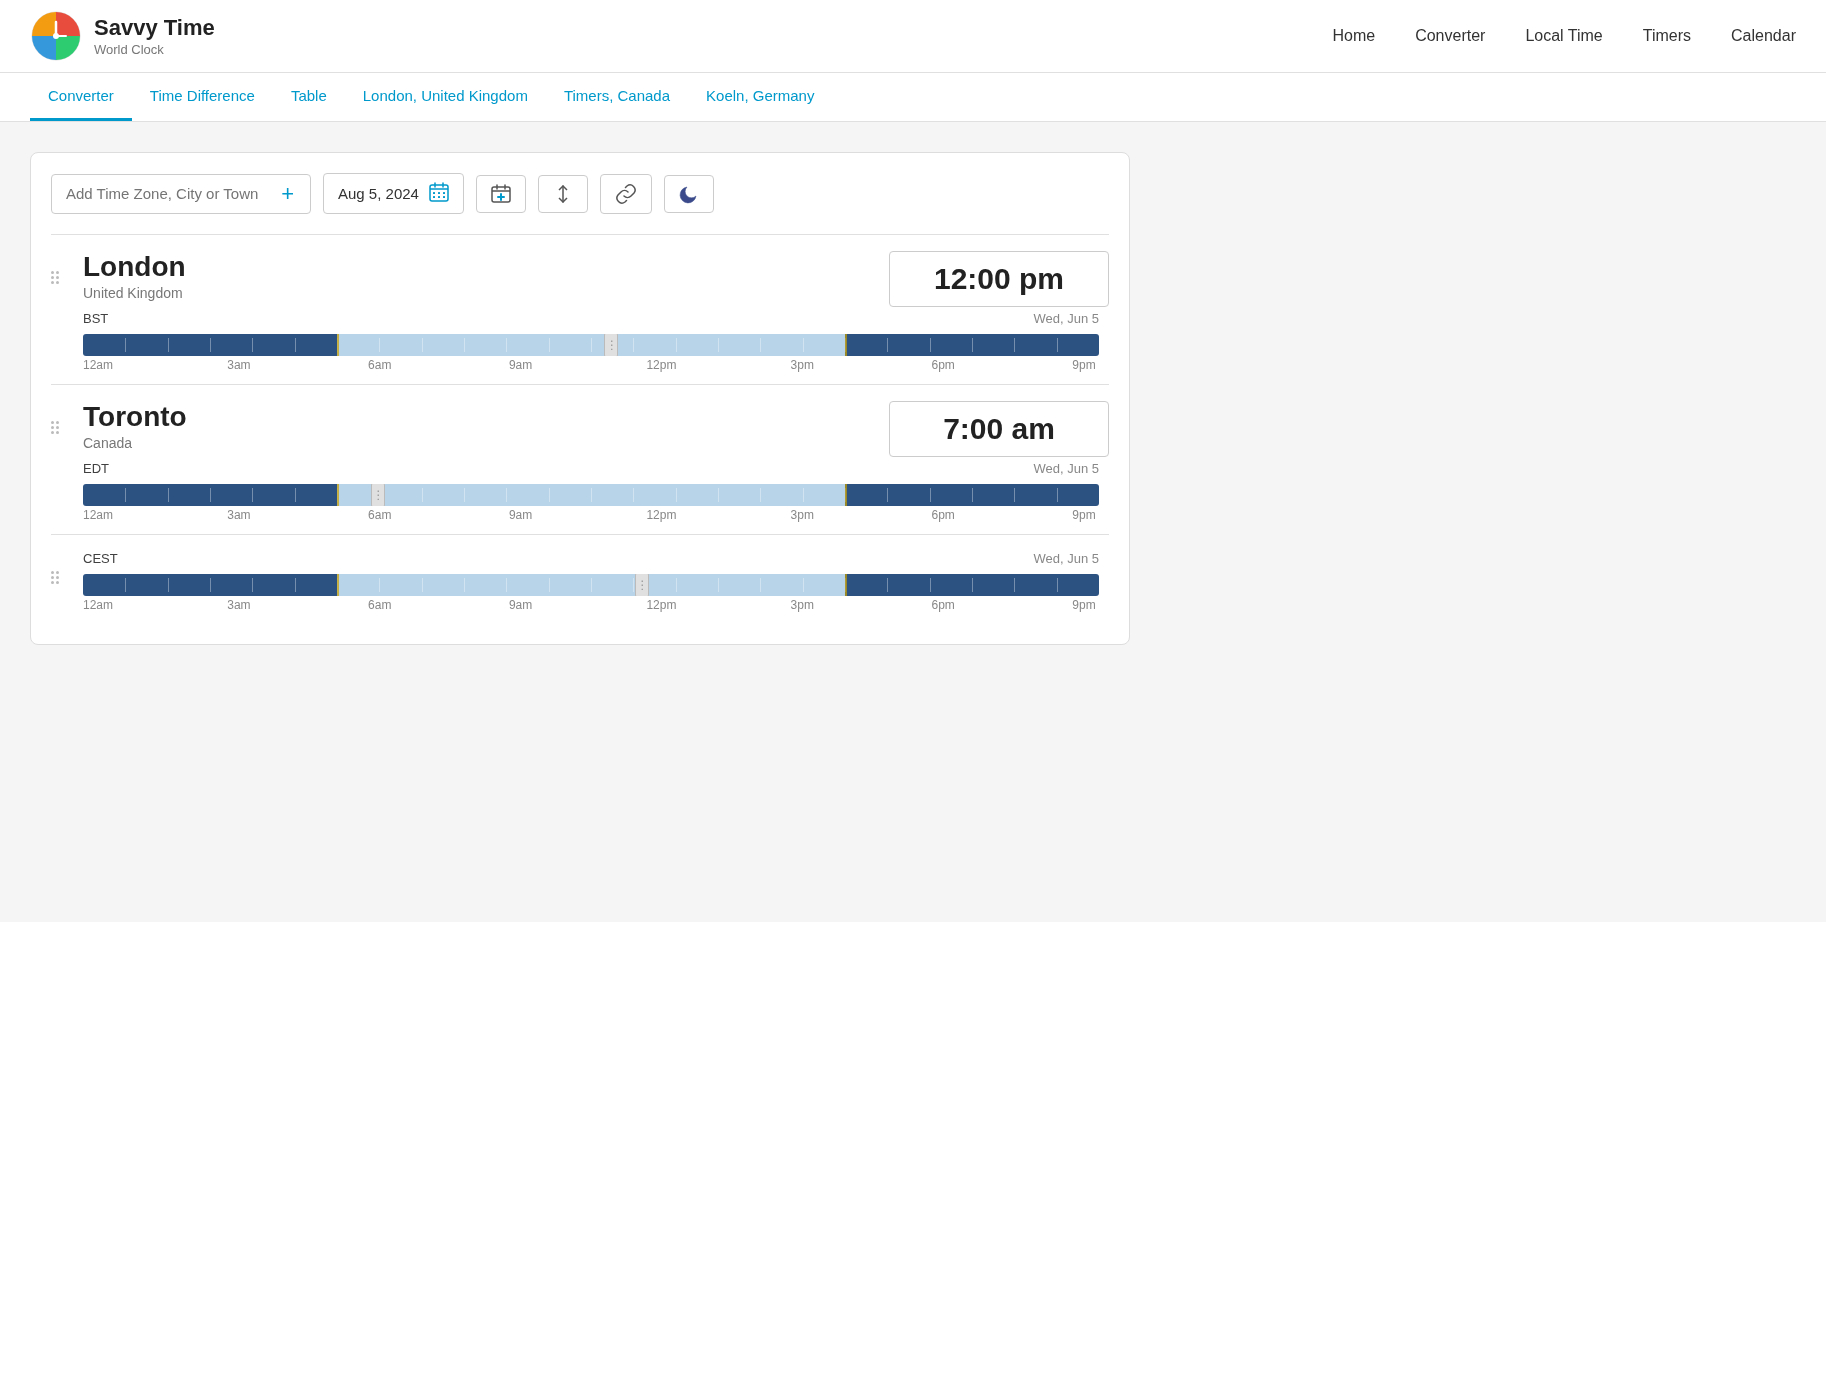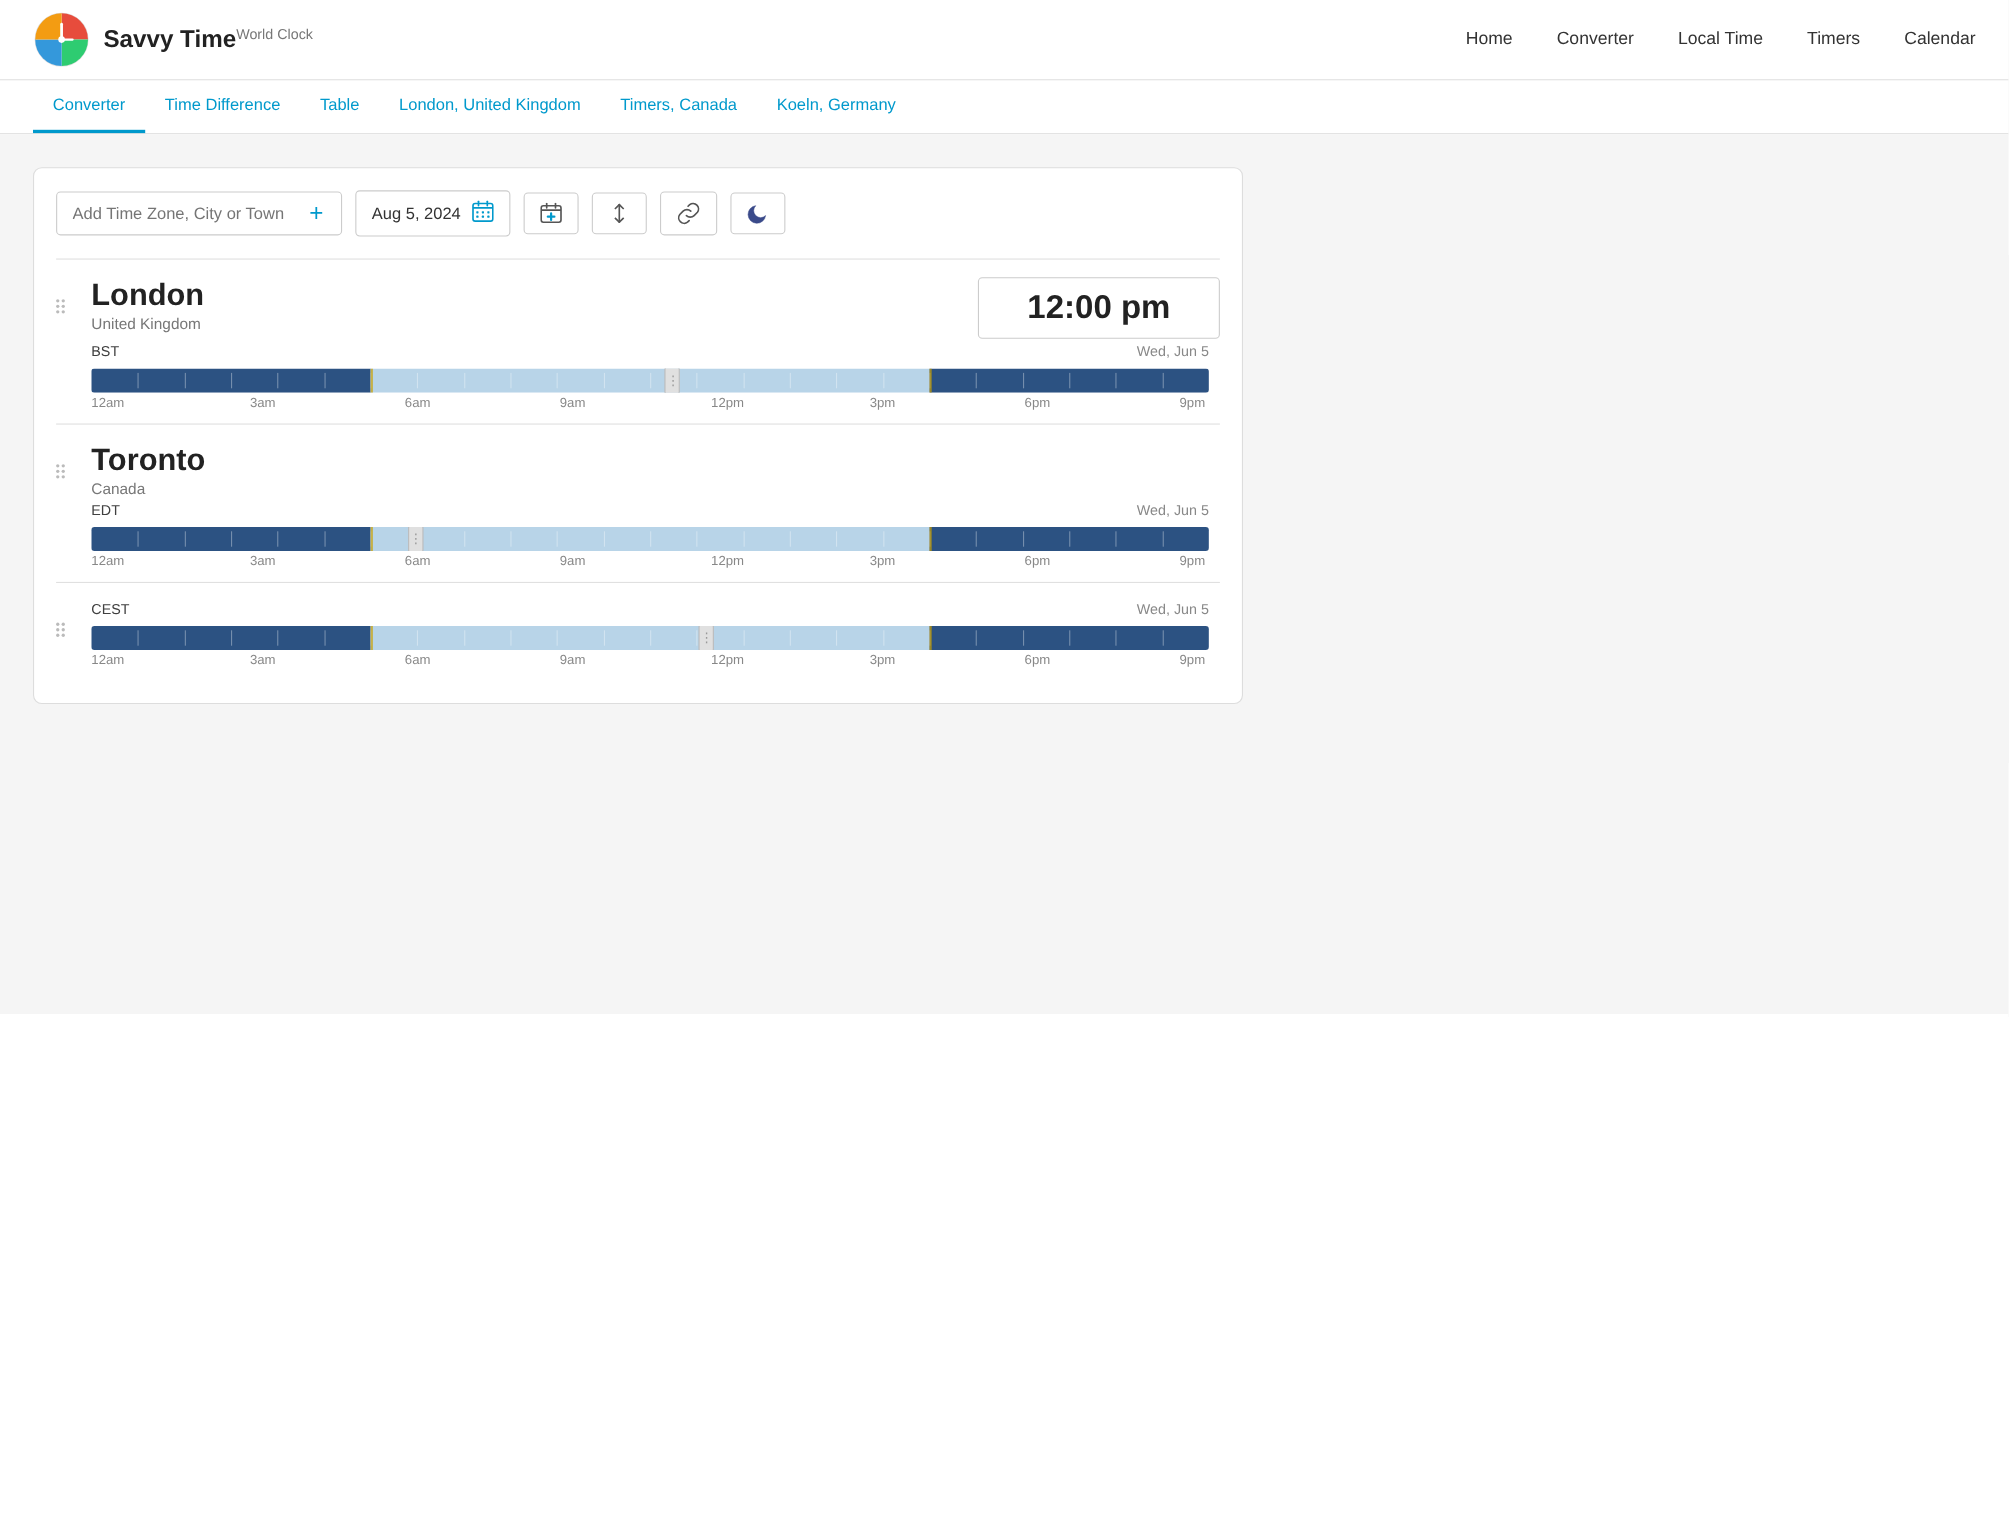--- a/index.html
+++ b/index.html
@@ -17,20 +17,21 @@
       display: flex;
       align-items: center;
       gap: 12px;
     }
     .logo-icon {
       width: 52px;
       height: 52px;
     }
     .logo-text {
       display: flex;
+      flex-direction: column;
     }
     .logo-title {
       font-size: 22px;
       font-weight: 700;
       color: #222;
       line-height: 1.2;
     }
     .logo-subtitle {
       font-size: 13px;
       color: #777;
@@ -487,20 +488,23 @@
                 <div class="drag-dot"></div>
                 <div class="drag-dot"></div>
               </div>
       </div>
       <div style="flex:1;">
         <div class="city-top">
           <div class="city-info">
             <span class="city-name">Toronto</span>
             <span class="city-country">Canada</span>
           </div>
+          <div class="city-time-box">
+            <span class="city-time">7:00 am</span>
+          </div>
         </div>
         <div class="city-tz-row">
           <span class="city-tz">EDT</span>
           <span class="city-date">Wed, Jun 5</span>
         </div>
         <div class="timeline-container">
           <div class="timeline-bar" style="position:relative; height:22px; border-radius:3px; overflow:hidden;">
 
             <div style="width:25%; height:100%; background:#2c5282; position:relative;"></div>
 

